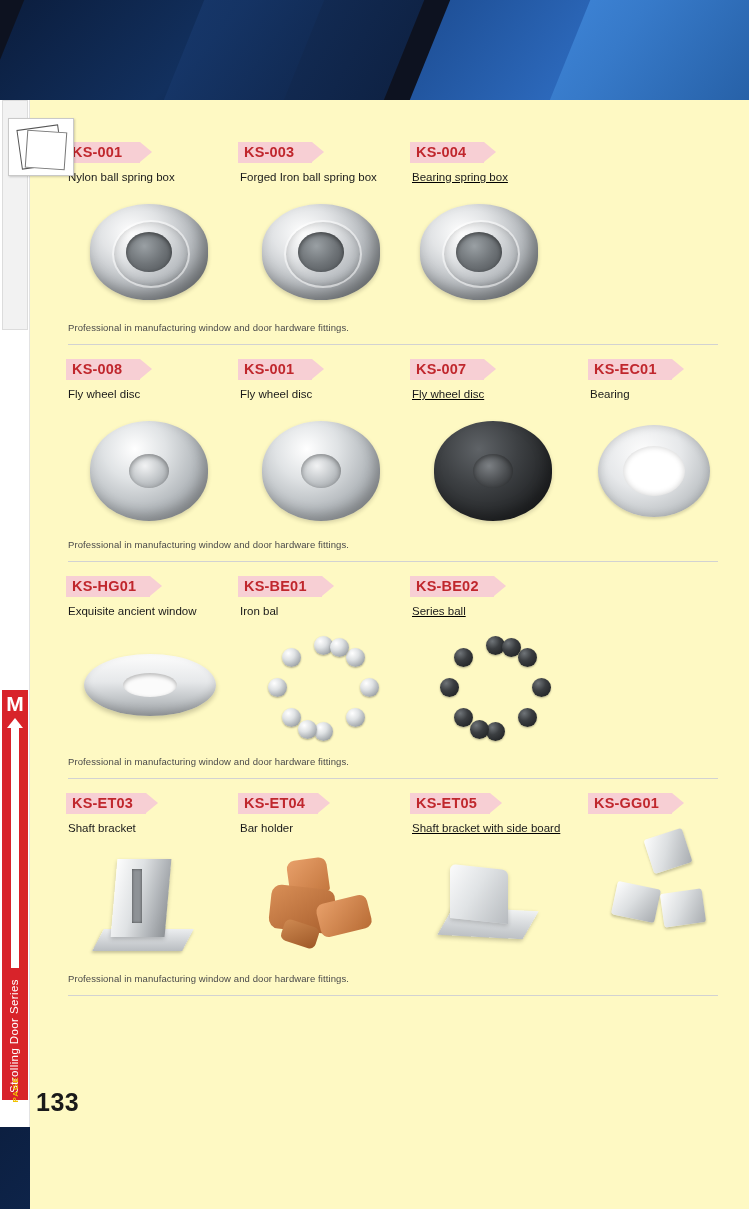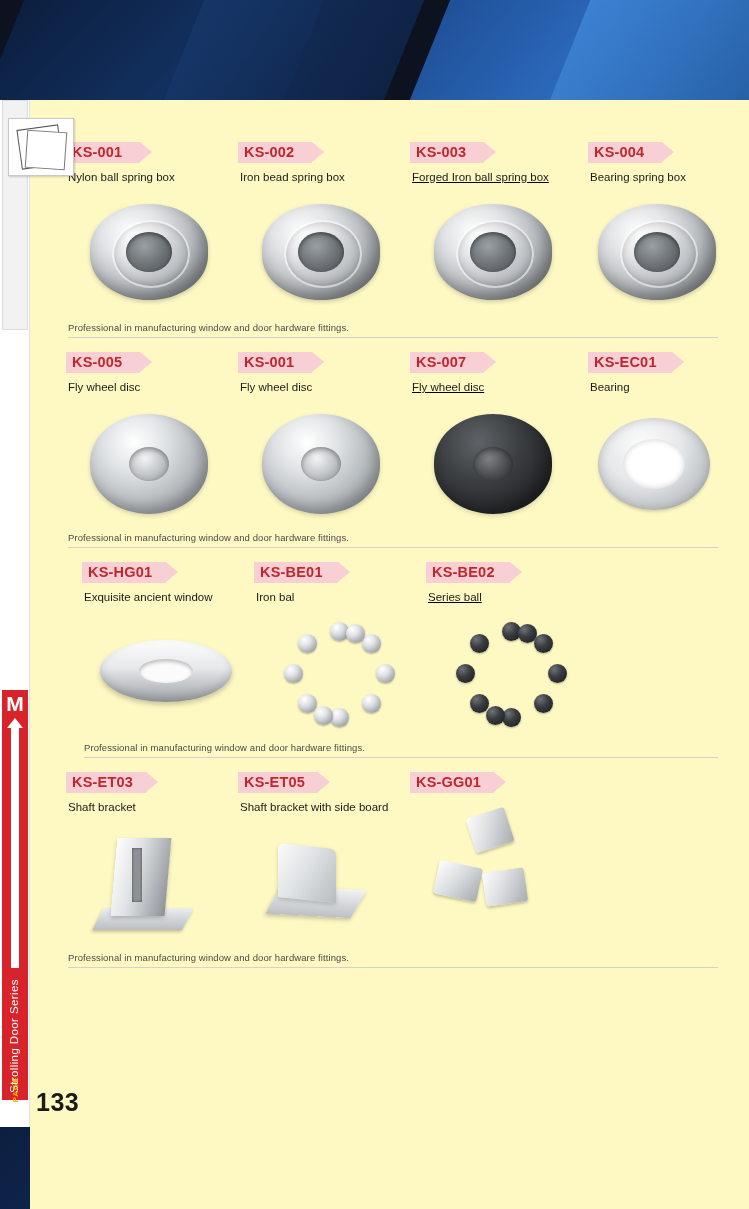--- a/index.html
+++ b/index.html
@@ -251,21 +251,21 @@
 
   .img-area {
     position: relative;
     height: 118px;
     margin-top: 12px;
   }
 
   .row-footer {
     position: relative;
     margin-top: 8px;
-    padding-bottom: 4px;
+    padding-bottom: 11px;
     border-bottom: 1px solid #d2d2d2;
     font-size: 9.5px;
     color: #4a4a4a;
     letter-spacing: .1px;
   }
 
   
   .art { position: absolute; }
 
   
@@ -536,31 +536,20 @@
             </div>
             <div class="desc">Nylon ball spring box</div>
             <div class="img-area">
               <div class="drum art"></div>
             </div>
           </div>
           <div class="cell">
             <div class="code-wrap">
               <span class="code-bg" style="width:74px;"></span>
               <span class="code-arrow" style="left:72px;"></span>
-              <span class="code-text">KS-002</span>
-            </div>
-            <div class="desc">Iron bead spring box</div>
-            <div class="img-area">
-              <div class="drum art"></div>
-            </div>
-          </div>
-          <div class="cell">
-            <div class="code-wrap">
-              <span class="code-bg" style="width:74px;"></span>
-              <span class="code-arrow" style="left:72px;"></span>
               <span class="code-text">KS-003</span>
             </div>
             <div class="desc">Forged Iron ball spring box</div>
             <div class="img-area">
               <div class="drum art"></div>
             </div>
           </div>
           <div class="cell">
             <div class="code-wrap">
               <span class="code-bg" style="width:74px;"></span>
@@ -575,21 +564,21 @@
         </div>
         <div class="row-footer">Professional in manufacturing window and door hardware fittings.</div>
       </div>
 
       <div class="row" style="margin-top:14px;">
         <div class="row-items">
           <div class="cell">
             <div class="code-wrap">
               <span class="code-bg" style="width:74px;"></span>
               <span class="code-arrow" style="left:72px;"></span>
-              <span class="code-text">KS-005</span>
+              <span class="code-text">KS-008</span>
             </div>
             <div class="desc">Fly wheel disc</div>
             <div class="img-area">
               <div class="disc art"></div>
             </div>
           </div>
           <div class="cell">
             <div class="code-wrap">
               <span class="code-bg" style="width:74px;"></span>
               <span class="code-arrow" style="left:72px;"></span>
@@ -619,21 +608,21 @@
             </div>
             <div class="desc">Bearing</div>
             <div class="img-area">
               <div class="ring art" style="left:8px;"></div>
             </div>
           </div>
         </div>
         <div class="row-footer">Professional in manufacturing window and door hardware fittings.</div>
       </div>
 
-      <div class="row" style="margin-top:14px;margin-left:16px;">
+      <div class="row" style="margin-top:14px;">
         <div class="row-items">
           <div class="cell">
             <div class="code-wrap">
               <span class="code-bg" style="width:84px;"></span>
               <span class="code-arrow" style="left:82px;"></span>
               <span class="code-text">KS-HG01</span>
             </div>
             <div class="desc">Exquisite ancient window</div>
             <div class="img-area">
               <div class="flange art"></div>
@@ -701,20 +690,36 @@
                 <div class="b-foot"></div>
                 <div class="b-body"></div>
                 <div class="b-slot"></div>
               </div>
             </div>
           </div>
           <div class="cell">
             <div class="code-wrap">
               <span class="code-bg" style="width:80px;"></span>
               <span class="code-arrow" style="left:78px;"></span>
+              <span class="code-text">KS-ET04</span>
+            </div>
+            <div class="desc">Bar holder</div>
+            <div class="img-area">
+              <div class="bracket bkt2 art">
+                <div class="r1"></div>
+                  <div class="r2"></div>
+                  <div class="r3"></div>
+                  <div class="r4"></div>
+              </div>
+            </div>
+          </div>
+          <div class="cell">
+            <div class="code-wrap">
+              <span class="code-bg" style="width:80px;"></span>
+              <span class="code-arrow" style="left:78px;"></span>
               <span class="code-text">KS-ET05</span>
             </div>
             <div class="desc">Shaft bracket with side board</div>
             <div class="img-area">
               <div class="bracket bkt3 art">
                 <div class="base"></div>
                 <div class="face"></div>
               </div>
             </div>
           </div>

